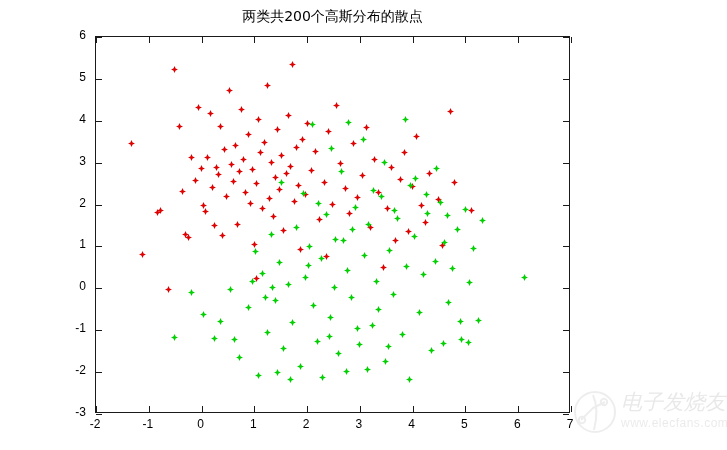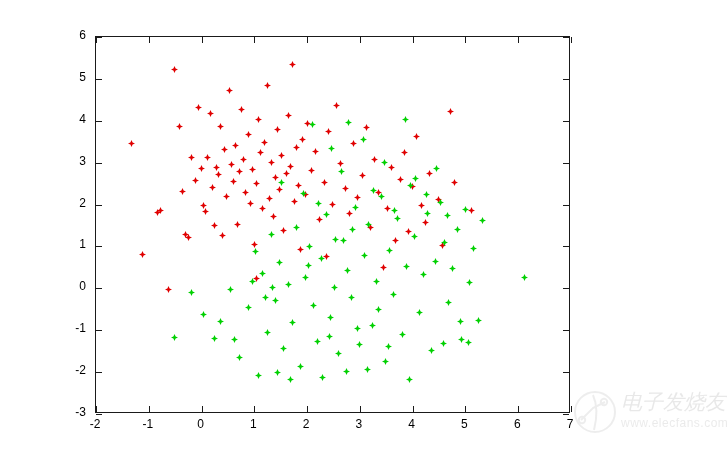--- a/index.html
+++ b/index.html
@@ -149,20 +149,21 @@
     font-family: "Liberation Sans", sans-serif;
     white-space: nowrap;
     letter-spacing: 0.5px;
   }
 </style>
 </head>
 <body>
 
 <div id="figure">
 
+  <div id="chart-title">两类共200个高斯分布的散点</div>
 
   <div id="plot-box">
     <div id="plot-area">
         <div class="pt" style="left: 35.8889px; top: 99.6956px;"><svg viewBox="0 0 10 10" width="7" height="7">
             <path d="M5 0 L6.6 3.4 L10 5 L6.6 6.6 L5 10 L3.4 6.6 L0 5 L3.4 3.4 Z" fill="#E00000"></path>
           </svg></div>
         <div class="pt" style="left: 46.4444px; top: 210.282px;"><svg viewBox="0 0 10 10" width="7" height="7">
             <path d="M5 0 L6.6 3.4 L10 5 L6.6 6.6 L5 10 L3.4 6.6 L0 5 L3.4 3.4 Z" fill="#E00000"></path>
           </svg></div>
         <div class="pt" style="left: 61.2222px; top: 168.812px;"><svg viewBox="0 0 10 10" width="7" height="7">

